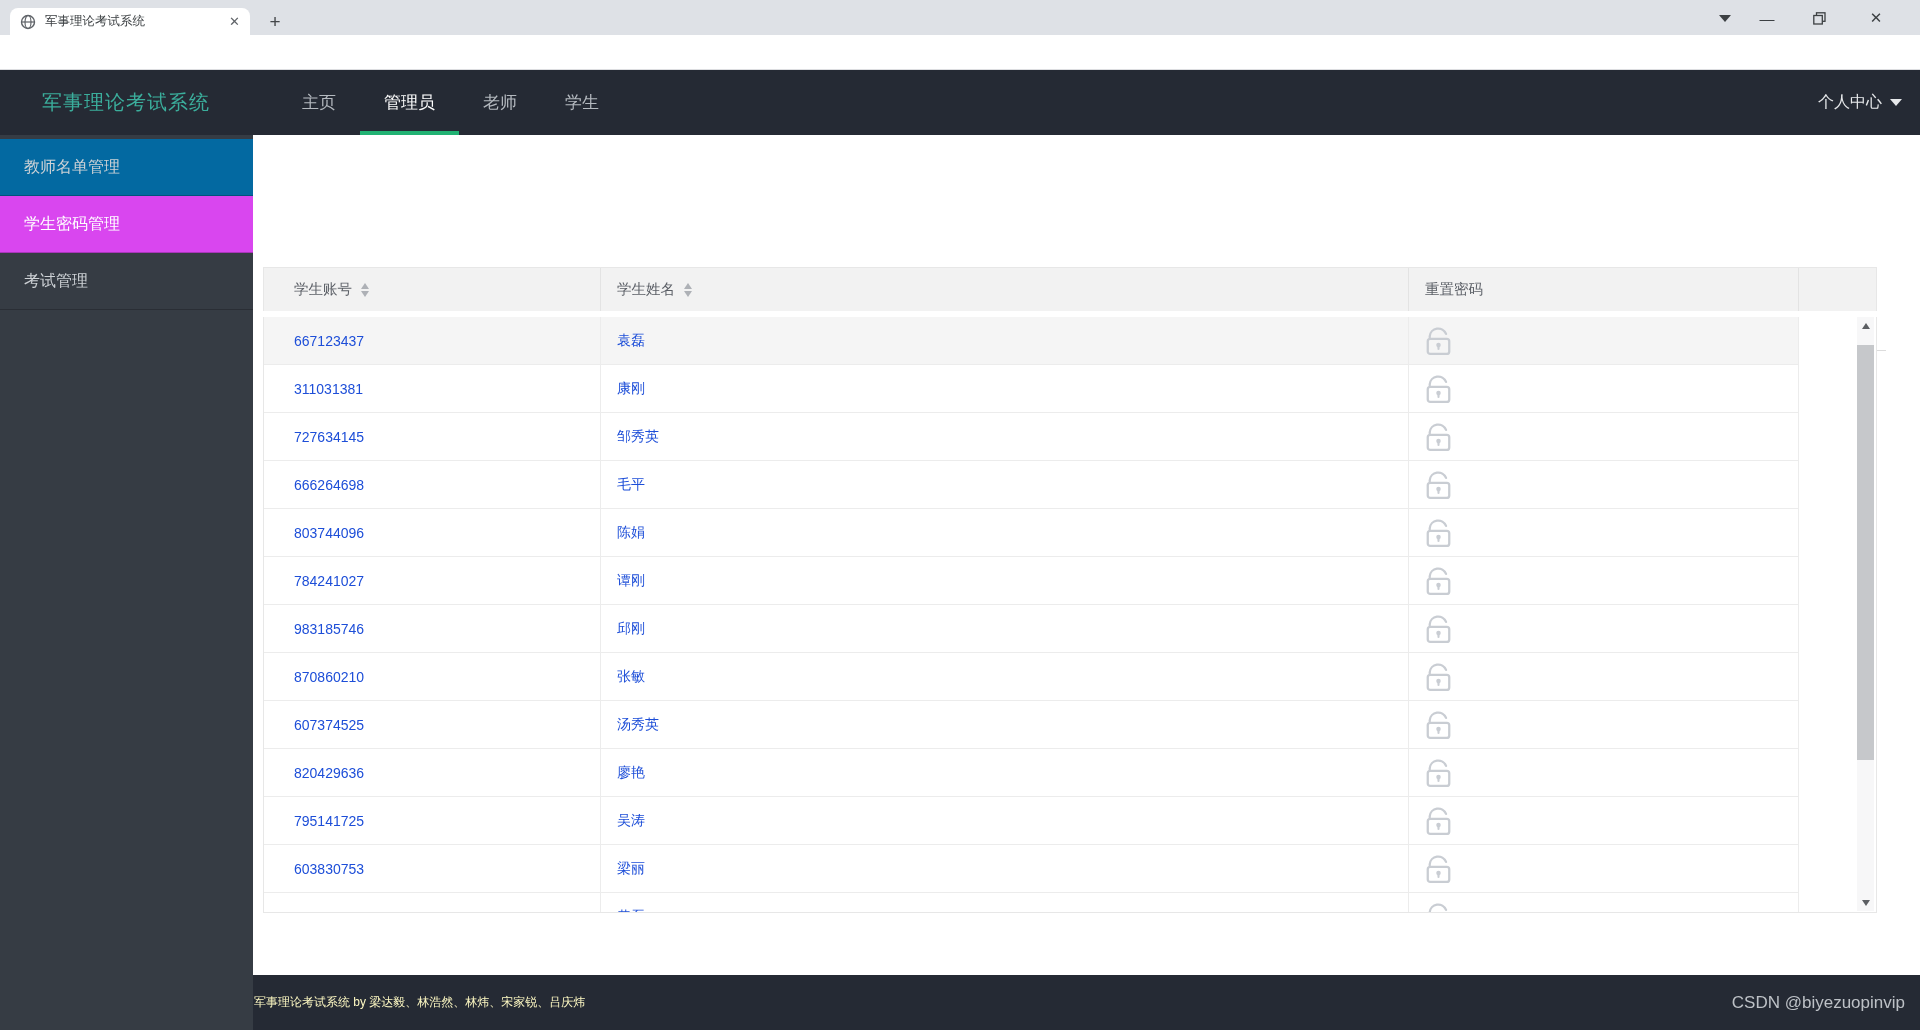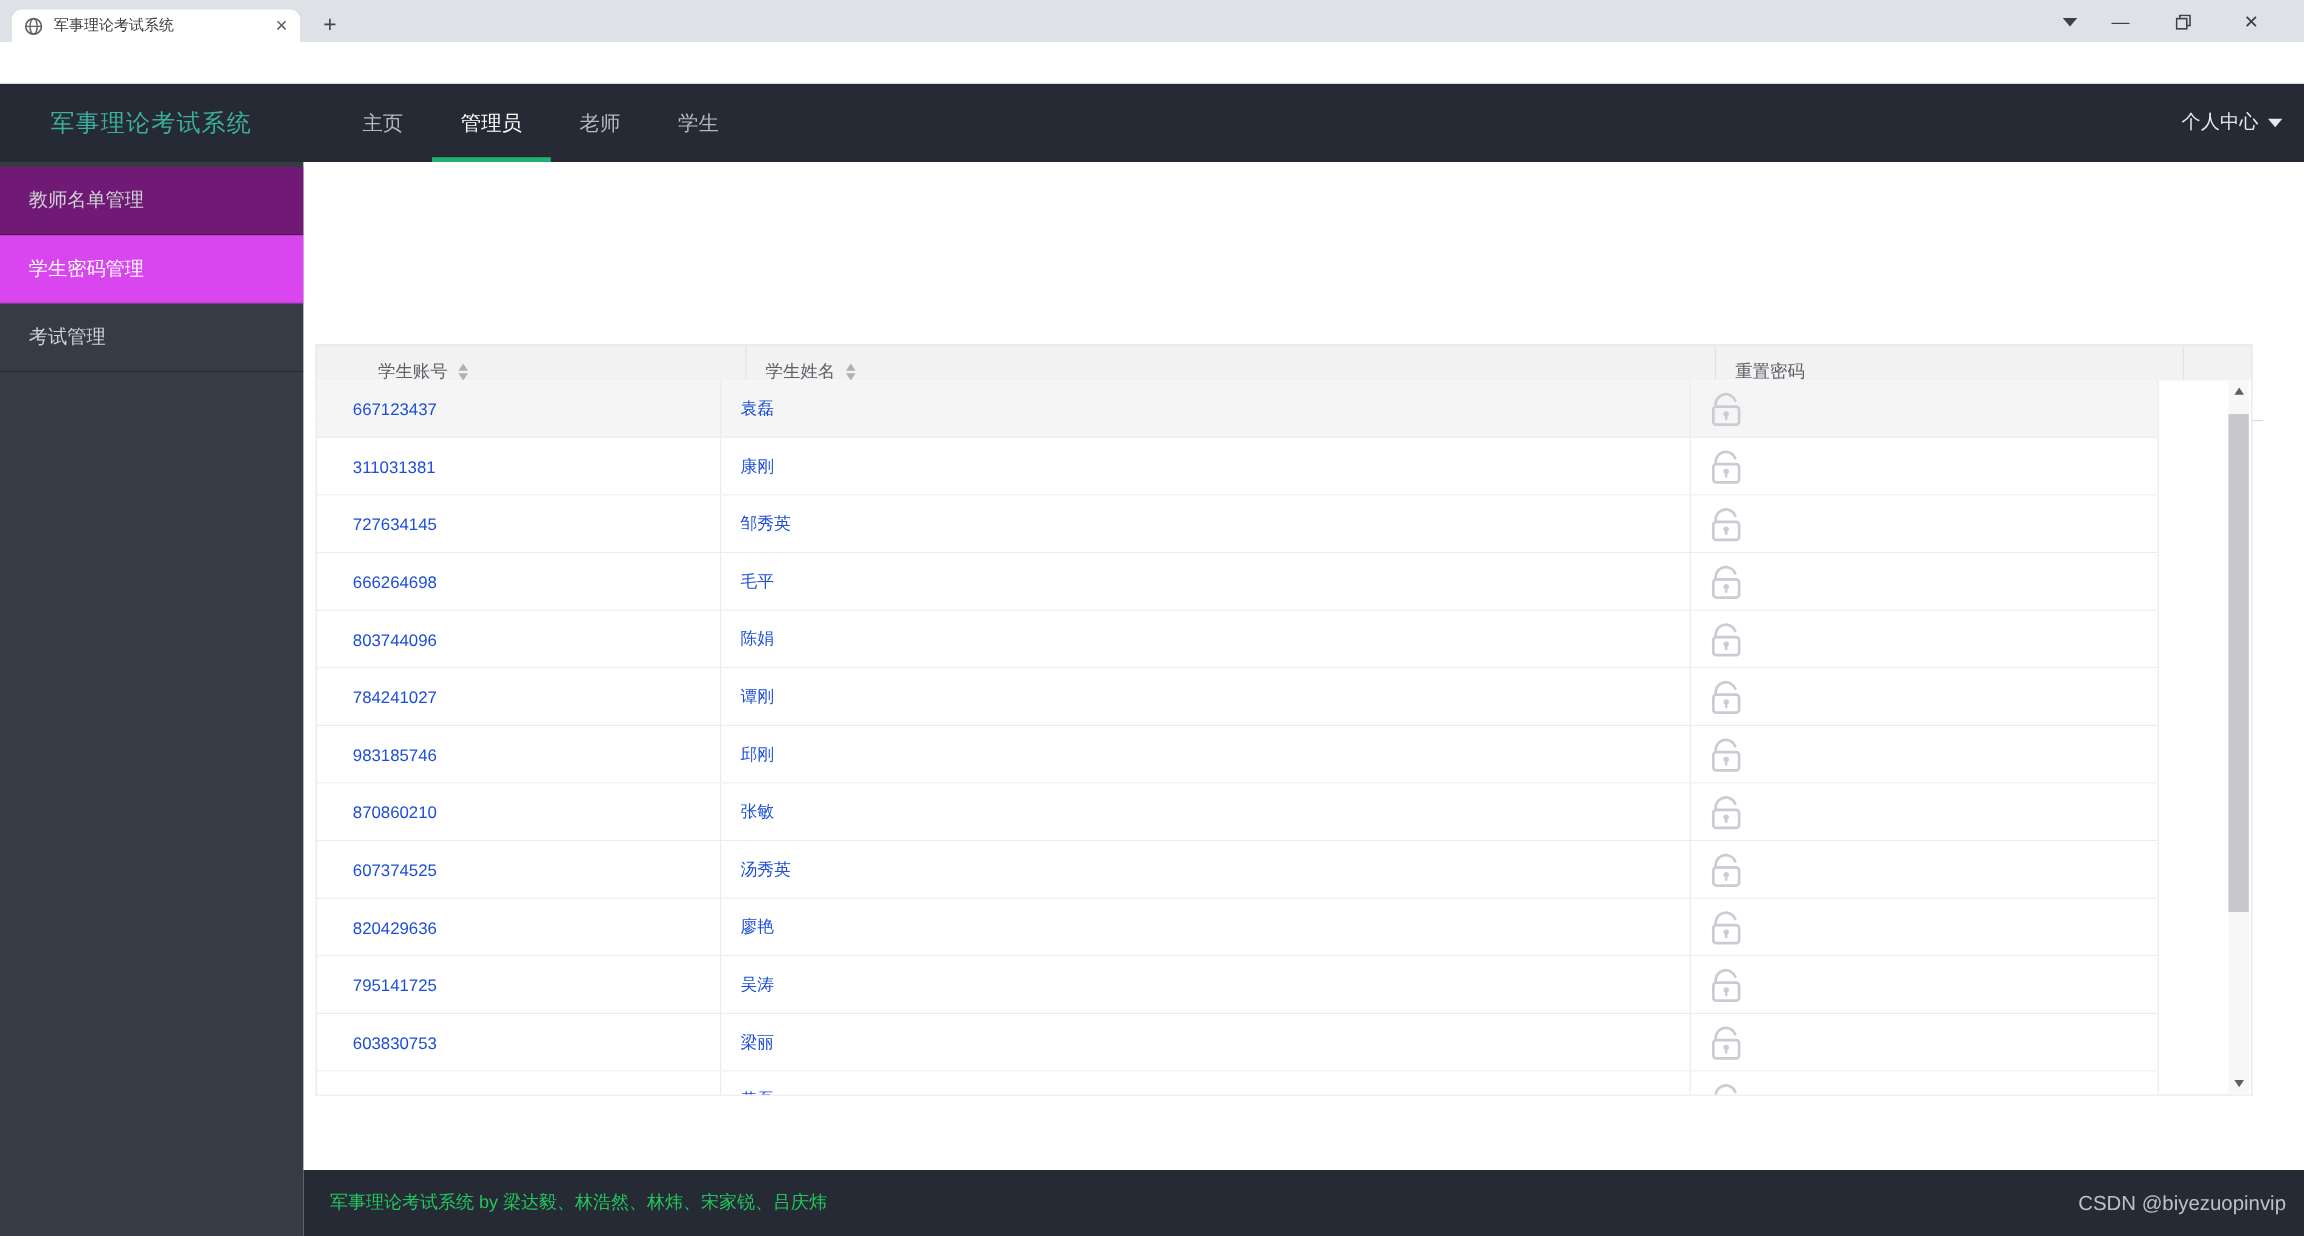--- a/index.html
+++ b/index.html
@@ -26,33 +26,33 @@
   #brand{left:42px;top:0;height:65px;display:flex;align-items:center;font-size:20px;color:#3bae9c;letter-spacing:1px;}
   #navmenu{left:278px;top:0;height:65px;display:flex;}
   #navmenu .nav-item{height:65px;display:flex;align-items:center;padding:0 24px;font-size:17px;color:#b4b9bf;box-sizing:border-box;cursor:pointer;}
   #navmenu .nav-item.active{color:#fff;font-weight:normal;border-bottom:4px solid #21b273;padding-top:4px;}
   #usermenu{right:18px;top:0;height:65px;display:flex;align-items:center;color:#e7e9eb;font-size:16px;cursor:pointer;}
   .caret-dn{width:0;height:0;border-left:6px solid transparent;border-right:6px solid transparent;border-top:7px solid #e7e9eb;margin-left:8px;display:inline-block;}
 
   
   #sidebar{left:0;top:135px;width:253px;height:895px;background:#363c44;padding-top:4px;box-sizing:border-box;}
   .side-item{height:56px;display:flex;align-items:center;padding-left:24px;font-size:16px;color:#ced2d6;border-bottom:1px solid rgba(0,0,0,.22);cursor:pointer;}
-  .side-item.lit{background:#701a75;}
+  .side-item.lit{background:#0369a1;}
   .side-item.active{background:#d946ef;color:#fff;}
 
   
   #main{left:253px;top:135px;width:1667px;height:840px;background:#fff;}
   #title-row{left:10px;top:200px;width:1640px;height:30px;display:flex;align-items:center;}
   #title-row .seg{height:1px;background:#dcdcdc;}
   #title-row .seg.l{width:28px;}
   #title-row .seg.r{flex:1;margin-right:17px;}
   #page-title{font-size:22px;color:#303236;margin:0 14px;font-weight:400;white-space:nowrap;}
 
   
-  #thead{left:10px;top:152px;width:1614px;height:44px;background:#f2f2f2;border:1px solid #e7e7e7;border-bottom:none;box-sizing:border-box;display:flex;padding-left:21px;}
+  #thead{left:10px;top:132px;width:1614px;height:44px;background:#f2f2f2;border:1px solid #e7e7e7;border-bottom:none;box-sizing:border-box;display:flex;}
   .hcell{display:flex;align-items:center;font-size:14.5px;color:#5b5f66;box-sizing:border-box;border-right:1px solid #e3e3e3;}
   .hcell:last-child{border-right:none;}
   .hc1{width:337px;padding-left:30px;}
   .hc2{width:808px;padding-left:16px;}
   .hc3{width:390px;padding-left:16px;}
   .hc4{flex:1;}
   .sortgrp{display:inline-flex;flex-direction:column;margin-left:9px;gap:2px;cursor:pointer;}
   .tri-up{width:0;height:0;border-left:4.5px solid transparent;border-right:4.5px solid transparent;border-bottom:6px solid #aeb1b6;}
   .tri-dn{width:0;height:0;border-left:4.5px solid transparent;border-right:4.5px solid transparent;border-top:6px solid #aeb1b6;}
 
@@ -69,21 +69,21 @@
   #vscroll{position:absolute;right:2px;top:0;width:17px;height:594px;background:#f7f7f8;}
   #vscroll .arr{position:absolute;left:0;width:17px;height:17px;display:flex;align-items:center;justify-content:center;cursor:pointer;}
   #vscroll .arr.up{top:0;}
   #vscroll .arr.down{bottom:0;}
   .sb-tri-up{width:0;height:0;border-left:4.5px solid transparent;border-right:4.5px solid transparent;border-bottom:6px solid #5c5f63;}
   .sb-tri-dn{width:0;height:0;border-left:4.5px solid transparent;border-right:4.5px solid transparent;border-top:6px solid #5c5f63;}
   #vscroll .thumb{position:absolute;left:0;top:28px;width:17px;height:415px;background:#c6c8cb;cursor:grab;}
 
   
   #footer{left:253px;top:975px;width:1667px;height:55px;background:#252a34;display:flex;align-items:center;}
-  #footer .credit{color:#22c55e;font-size:15px;margin-left:22px;}
+  #footer .credit{color:#fef9c3;font-size:12px;margin-left:1px;}
   #footer .watermark{position:absolute;right:15px;color:#bdc1c6;font-size:17px;}
 
   svg{display:block;}
 </style>
 </head>
 <body>
 
 <div id="tabstrip" class="abs">
   <div id="tab" class="abs">
     <svg width="16" height="16" viewBox="0 0 16 16">

